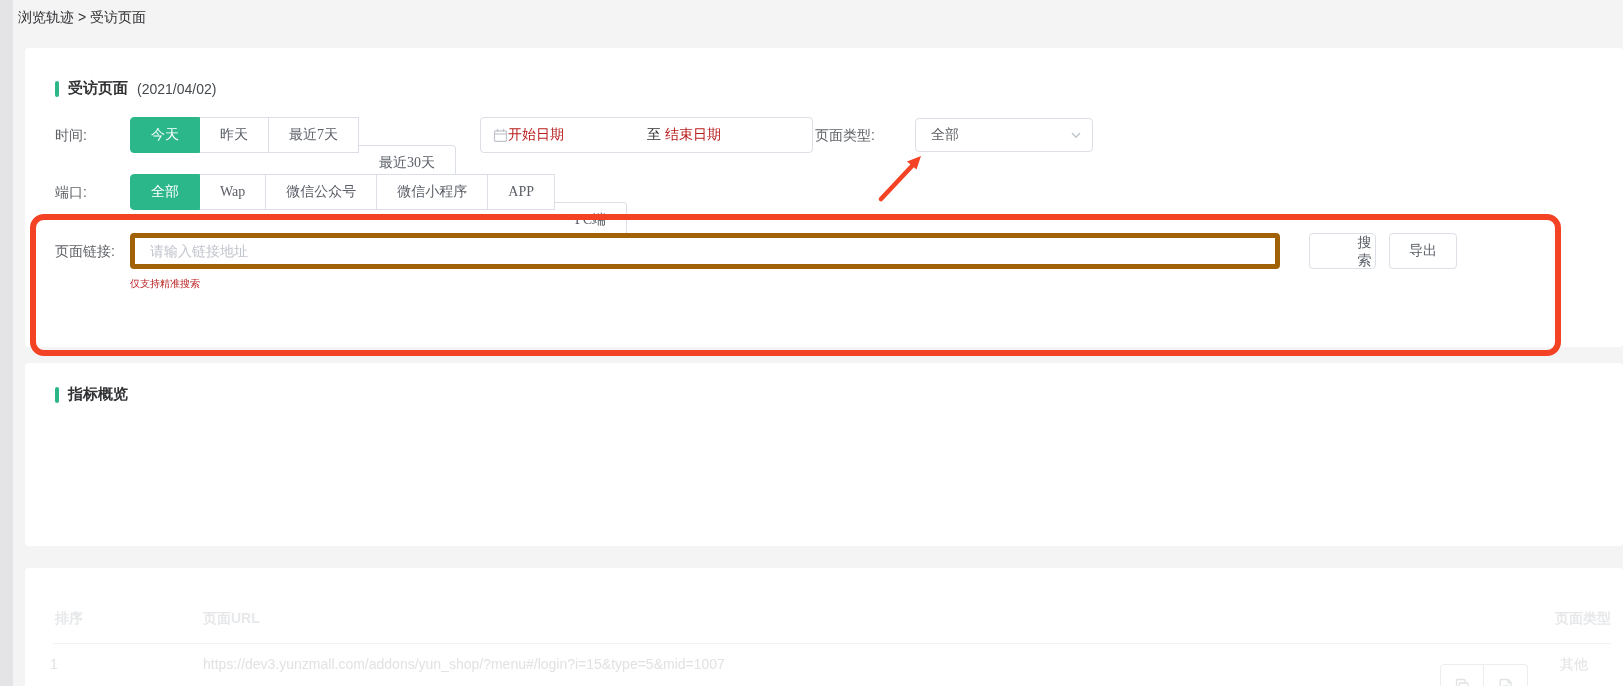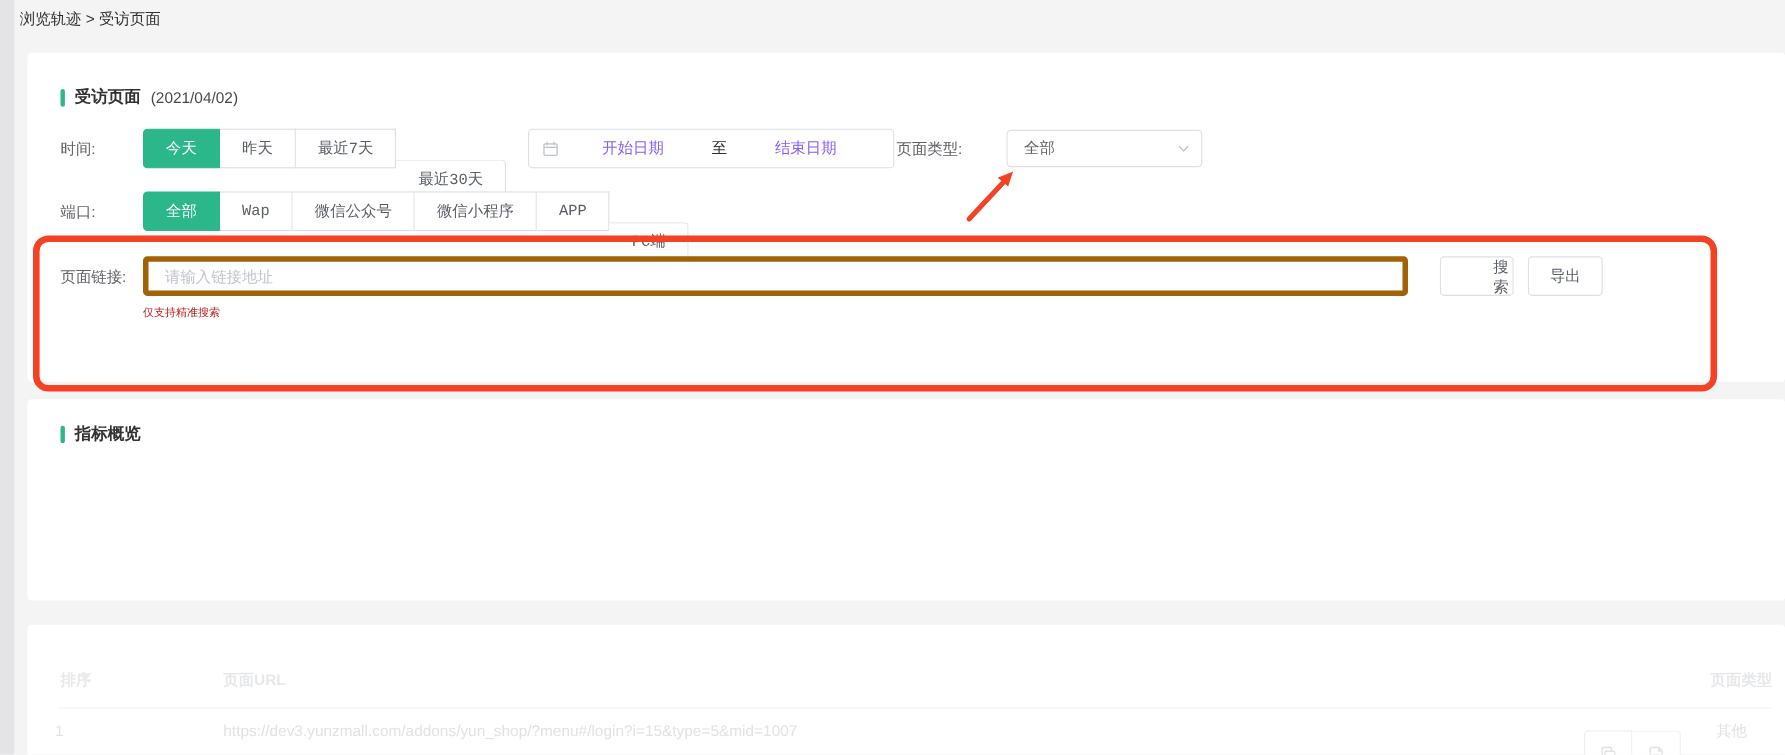--- a/index.html
+++ b/index.html
@@ -23,33 +23,33 @@
   .sec-bar { width:4px; height:16px; background:#2bb78a; border-radius:2px; margin-right:9px; }
   .sec-text { font-size:15px; font-weight:bold; color:#303133; }
   .sec-date { font-size:14px; color:#45494d; margin-left:9px; }
 
   .flabel { position:absolute; font-size:14px; color:#606266; line-height:36px; }
 
   .btn-group { position:absolute; display:flex; height:36px; }
   .rbtn {
     height:36px; padding:0 20px; background:#fff; border:1px solid #dcdfe6; border-left:none;
     font-size:14px; color:#5a5e66; cursor:pointer; white-space:nowrap;
-    font-family:Liberation Mono, monospace;
+    font-family:Liberation Serif, serif;
   }
   .rbtn:first-child { border-left:1px solid #dcdfe6; border-radius:4px 0 0 4px; }
   .rbtn:last-child  { border-radius:0 4px 4px 0;margin-top:28px; }
   .rbtn.active { background:#2bb78a; border-color:#2bb78a; color:#fff; }
   .w66 { min-width:66px; }
 
   .date-range {
     position:absolute; left:455px; top:69px; width:333px; height:36px;
     border:1px solid #dcdfe6; border-radius:4px; background:#fff;
     display:flex; align-items:center; padding:0 12px; cursor:pointer;
   }
-  .date-range .ph { flex:1; text-align:center; font-size:14px; color:#8b5cf6; }
+  .date-range .ph { flex:1; text-align:left; font-size:14px; color:#b91c1c; }
   .date-range .sep { font-size:14px; color:#303133; padding:0 4px; }
 
   .select-box {
     position:absolute; left:890px; top:70px; width:178px; height:34px;
     border:1px solid #dcdfe6; border-radius:4px; background:#fff;
     display:flex; align-items:center; padding:0 10px 0 15px; cursor:pointer;
   }
   .select-box .val { flex:1; font-size:14px; color:#606266; }
 
   .link-input {

